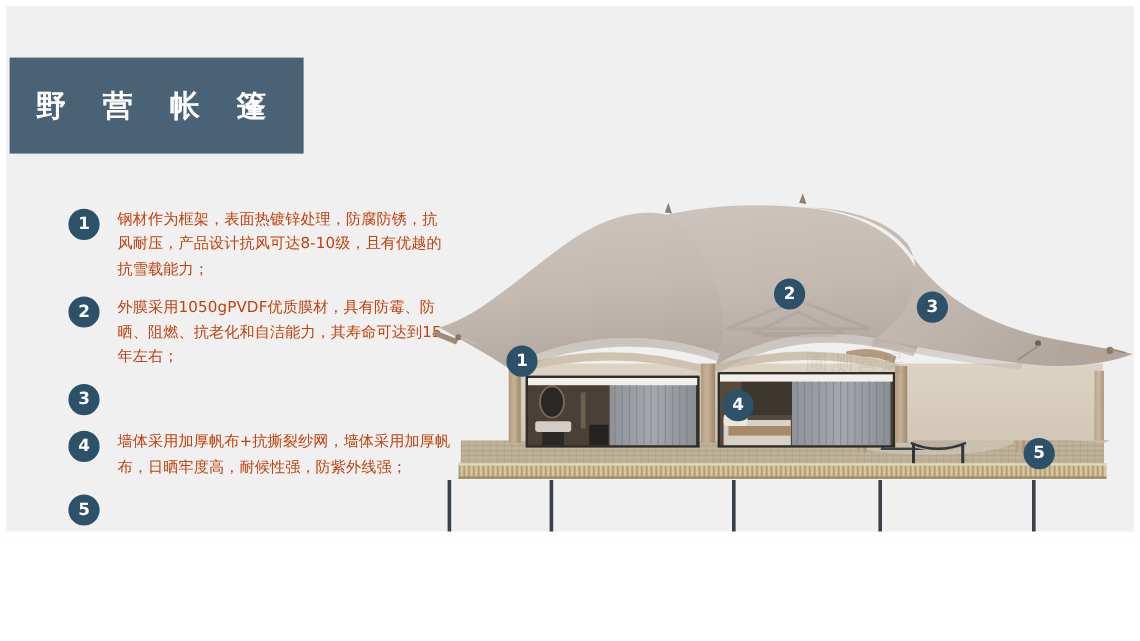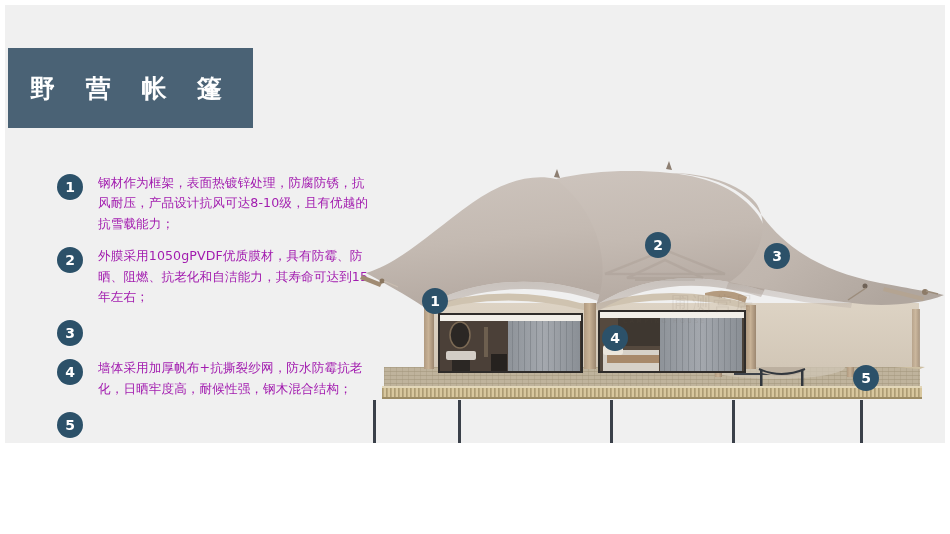--- a/index.html
+++ b/index.html
@@ -69,21 +69,21 @@
     display: flex;
     align-items: center;
     justify-content: center;
     margin-right: 15px;
     margin-top: 1px;
     box-shadow: 0 0 0 0.5px rgba(255,255,255,0.4);
   }
   .feature-text {
     font-size: 12.6px;
     line-height: 1.62;
-    color: #a21caf;
+    color: #c2410c;
     letter-spacing: 0.1px;
   }
 
   
   .tent-figure {
     position: absolute;
     left: 355px;
     top: 150px;
     width: 590px;
     height: 290px;
@@ -163,21 +163,21 @@
       <div class="feature-badge">2</div>
       <div class="feature-text">外膜采用1050gPVDF优质膜材，具有防霉、防晒、阻燃、抗老化和自洁能力，其寿命可达到15年左右；</div>
     </div>
 
     <div class="feature-item">
       <div class="feature-badge">3</div>
     </div>
 
     <div class="feature-item">
       <div class="feature-badge">4</div>
-      <div class="feature-text">墙体采用加厚帆布+抗撕裂纱网，防水防霉抗老化，日晒牢度高，耐候性强，钢木混合结构；</div>
+      <div class="feature-text">墙体采用加厚帆布+抗撕裂纱网，墙体采用加厚帆布，日晒牢度高，耐候性强，防紫外线强；</div>
     </div>
 
     <div class="feature-item">
       <div class="feature-badge">5</div>
     </div>
 
   </div>
 
   <div class="tent-figure">
     <svg viewBox="0 0 590 290" xmlns="http://www.w3.org/2000/svg">

